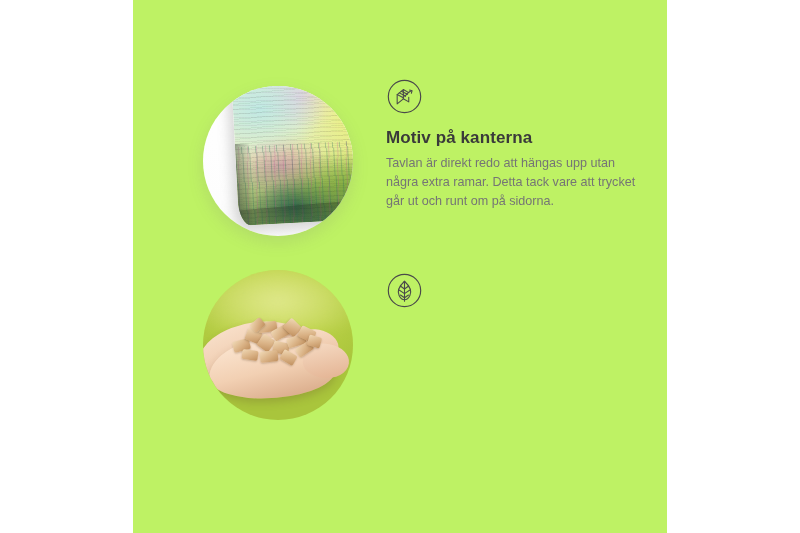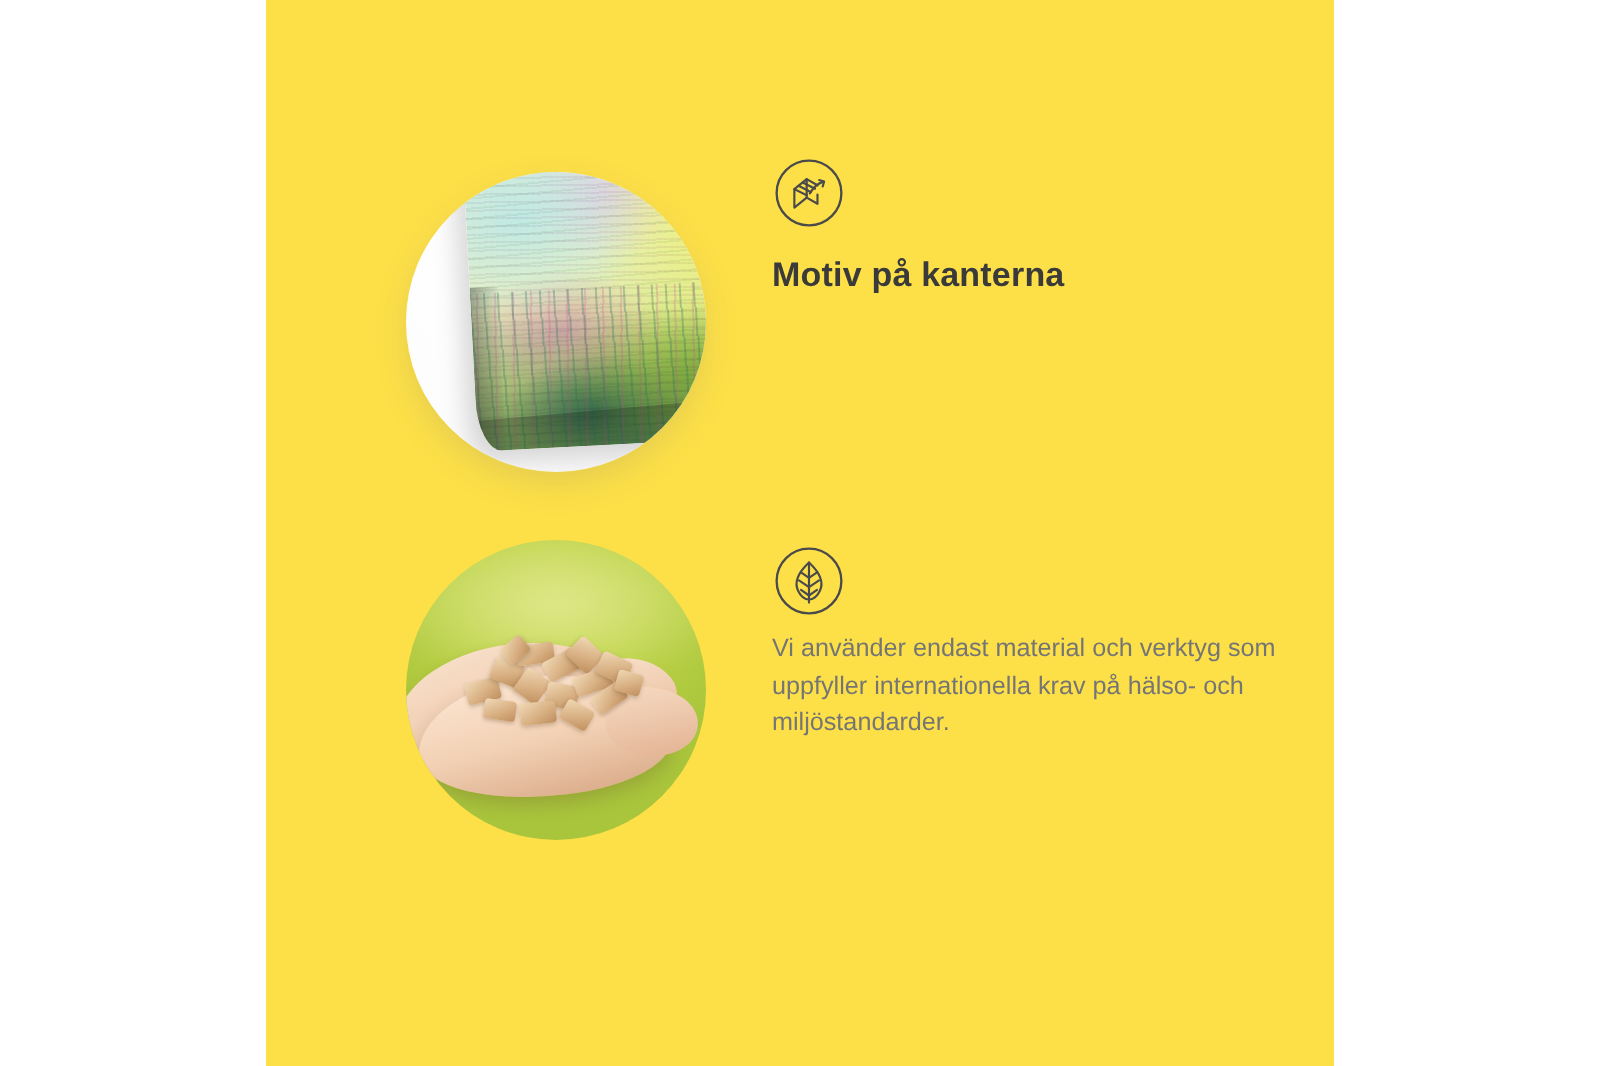--- a/index.html
+++ b/index.html
@@ -21,21 +21,21 @@
     background: #ffffff;
   }
 
   
   #panel {
     position: absolute;
     left: 133px;
     top: 0;
     width: 534px;
     height: 533px;
-    background: #fde047;
+    background: #bef264;
     text-decoration: underline;
   }
 
   .feature {
     position: absolute;
     left: 0;
     width: 534px;
   }
   #feature-edges { top: 78px; height: 180px; }
   #feature-eco   { top: 262px; height: 180px; }
@@ -273,20 +273,21 @@
             <path d="M22.5 27 L29.5 31 L29.5 25"></path>
             <path d="M22.5 15 L29.5 19"></path>
             <path d="M14.5 21.5 L22.5 25.5"></path>
             <path d="M17.2 19.3 L25.2 23.3"></path>
             <path d="M19.9 17.2 L27.9 21.2"></path>
             <path d="M24.5 24.2 C27.5 19.5 30.5 17.4 33.4 16.6"></path>
             <path d="M30.6 15.6 L33.8 16.5 L32.9 19.8"></path>
           </g>
         </svg>
         <p class="feature-title">Motiv på kanterna</p>
+        <p class="feature-body">Tavlan är direkt redo att hängas upp utan några extra ramar. Detta tack vare att trycket går ut och runt om på sidorna.</p>
       </div>
     </div>
 
     <div class="feature" id="feature-eco">
 
       <div class="media">
         <div class="disc-eco">
           <div class="eco-blur-top"></div>
           <div class="palm palm-back"></div>
           <div class="palm palm-front"></div>
@@ -319,18 +320,17 @@
             <path d="M24 12 C31.5 19 33.5 25.5 31 30.5 C29 34.6 26.6 36 24 36 C21.4 36 19 34.6 17 30.5 C14.5 25.5 16.5 19 24 12 Z"></path>
             <path d="M24 12 L24 38"></path>
             <path d="M24 22 L18.6 18.2"></path>
             <path d="M24 22 L29.4 18.2"></path>
             <path d="M24 28 L17.5 23.6"></path>
             <path d="M24 28 L30.5 23.6"></path>
             <path d="M24 33.4 L18.8 29.8"></path>
             <path d="M24 33.4 L29.2 29.8"></path>
           </g>
         </svg>
-        <p class="feature-body">Vi använder endast material och verktyg som uppfyller internationella krav på hälso- och miljöstandarder.</p>
       </div>
     </div>
 
   </div>
 </div>
 
 </body></html>

